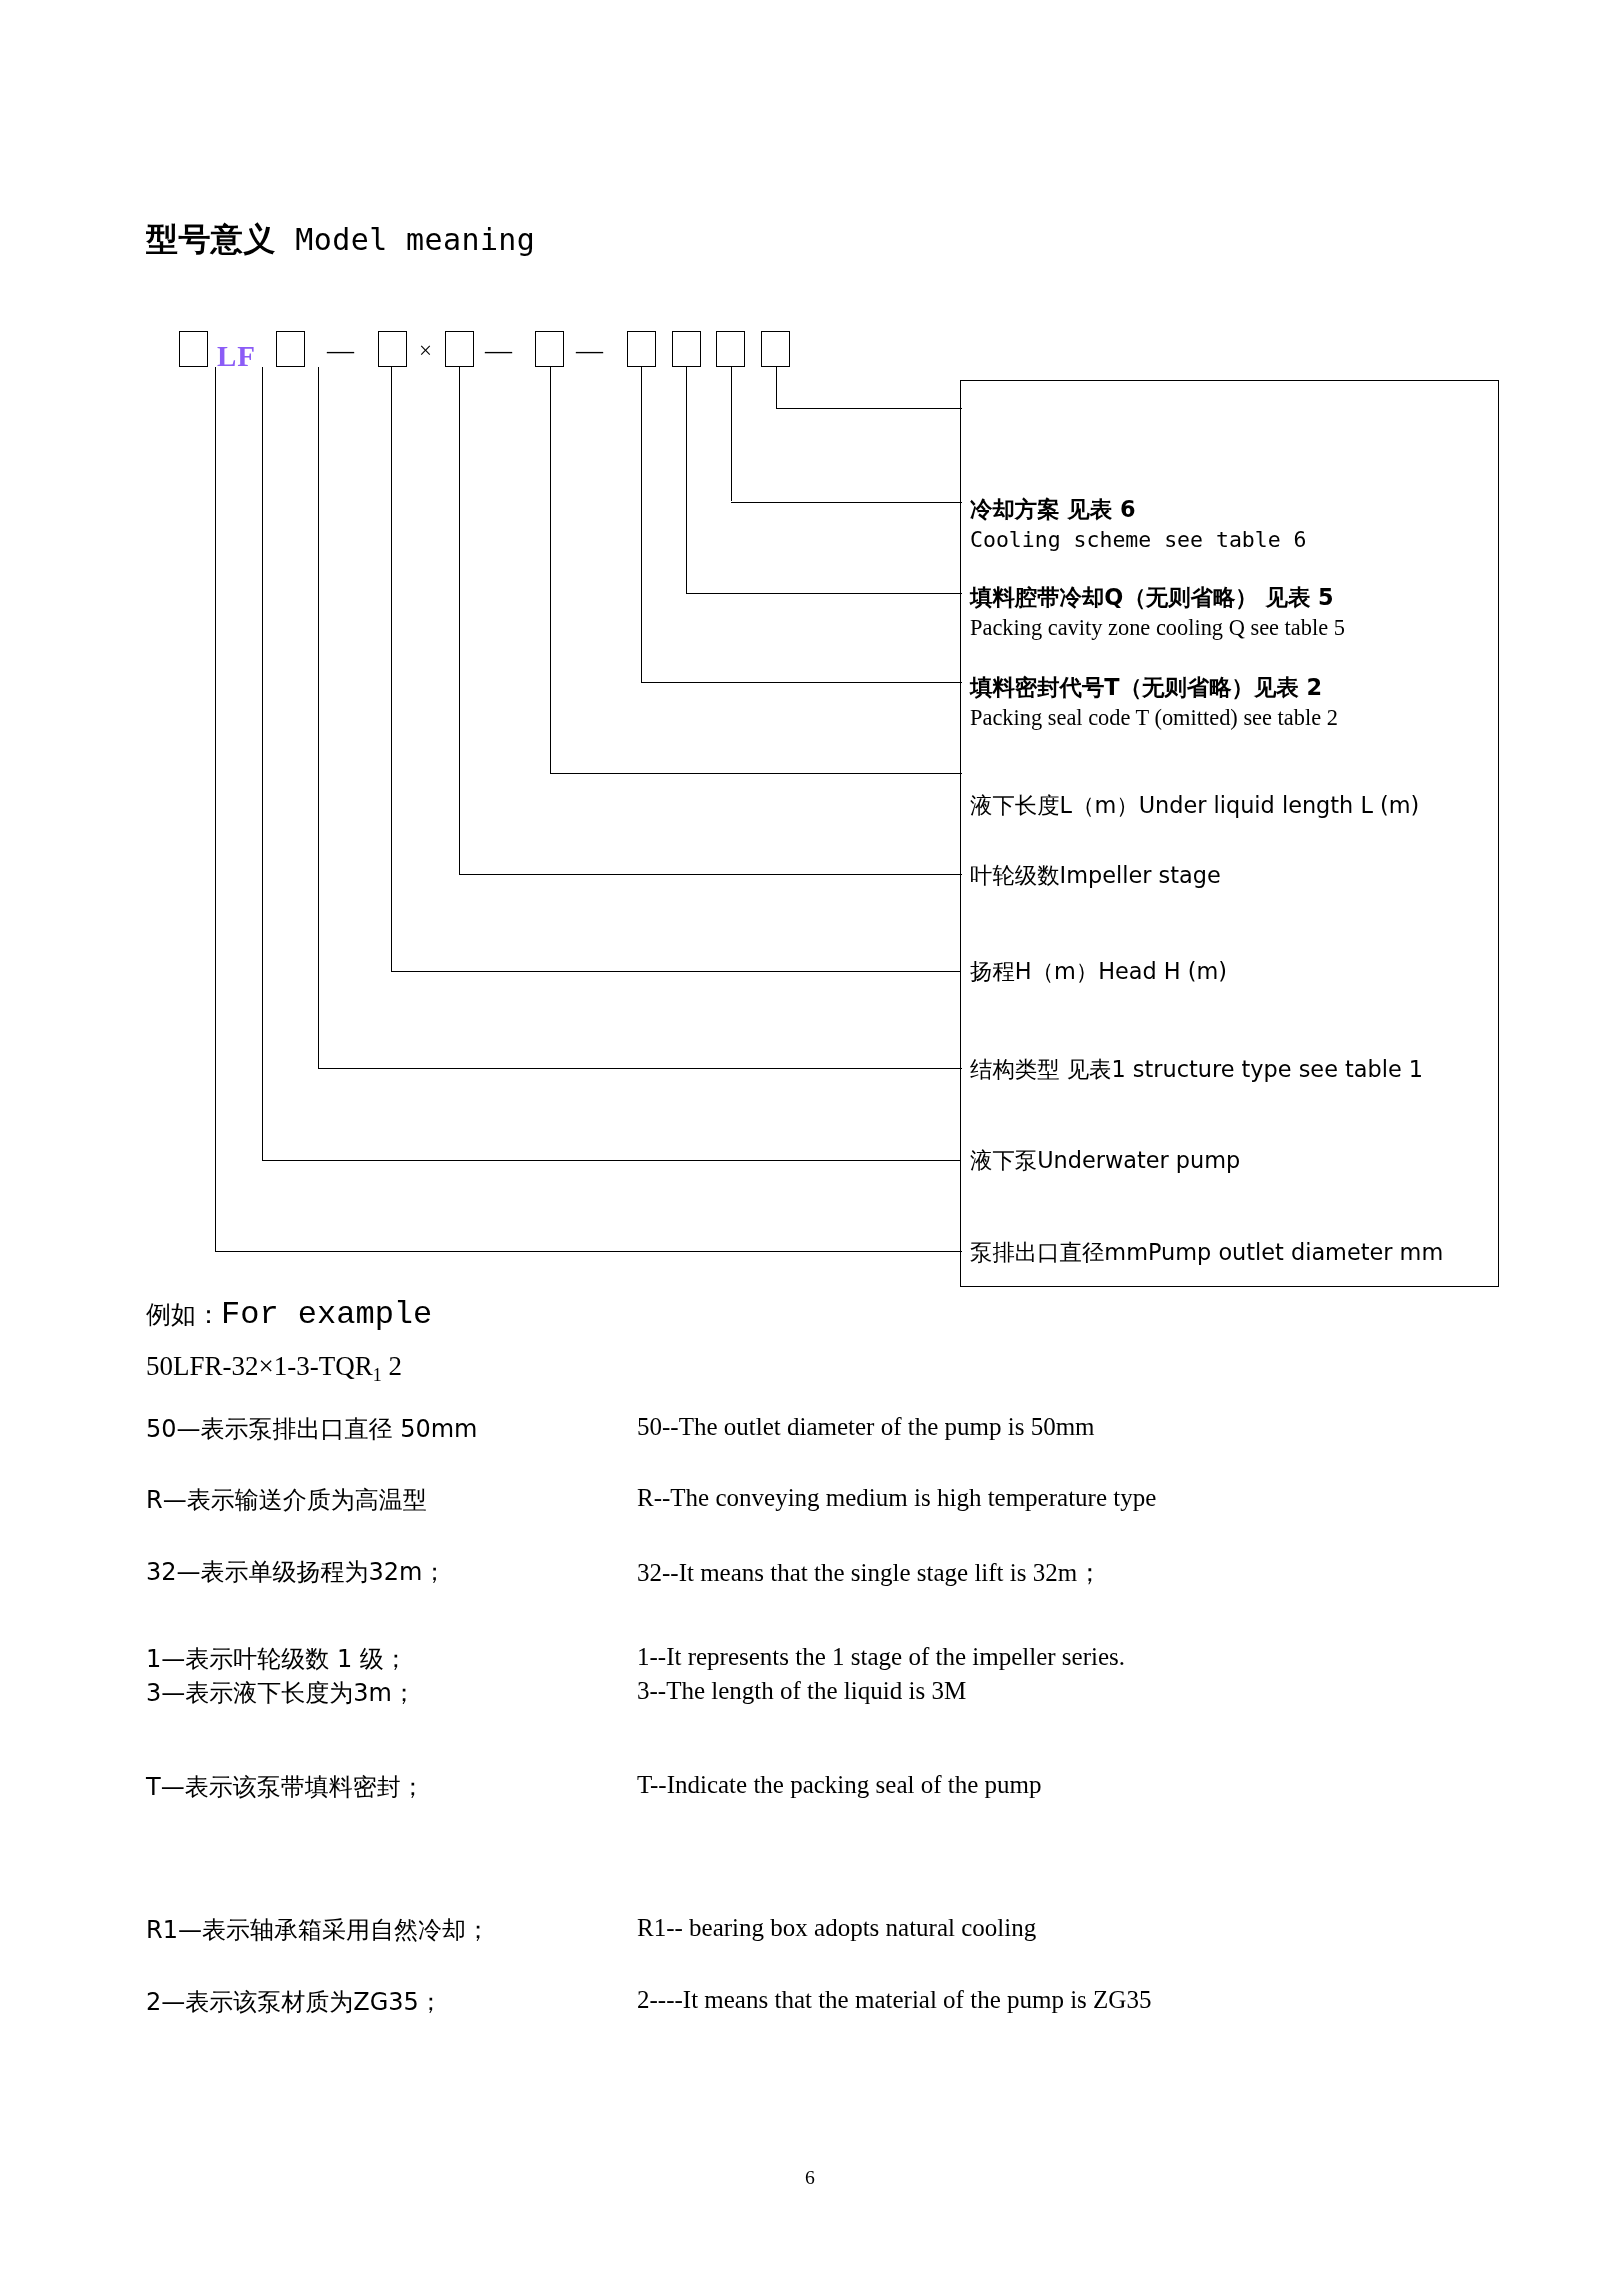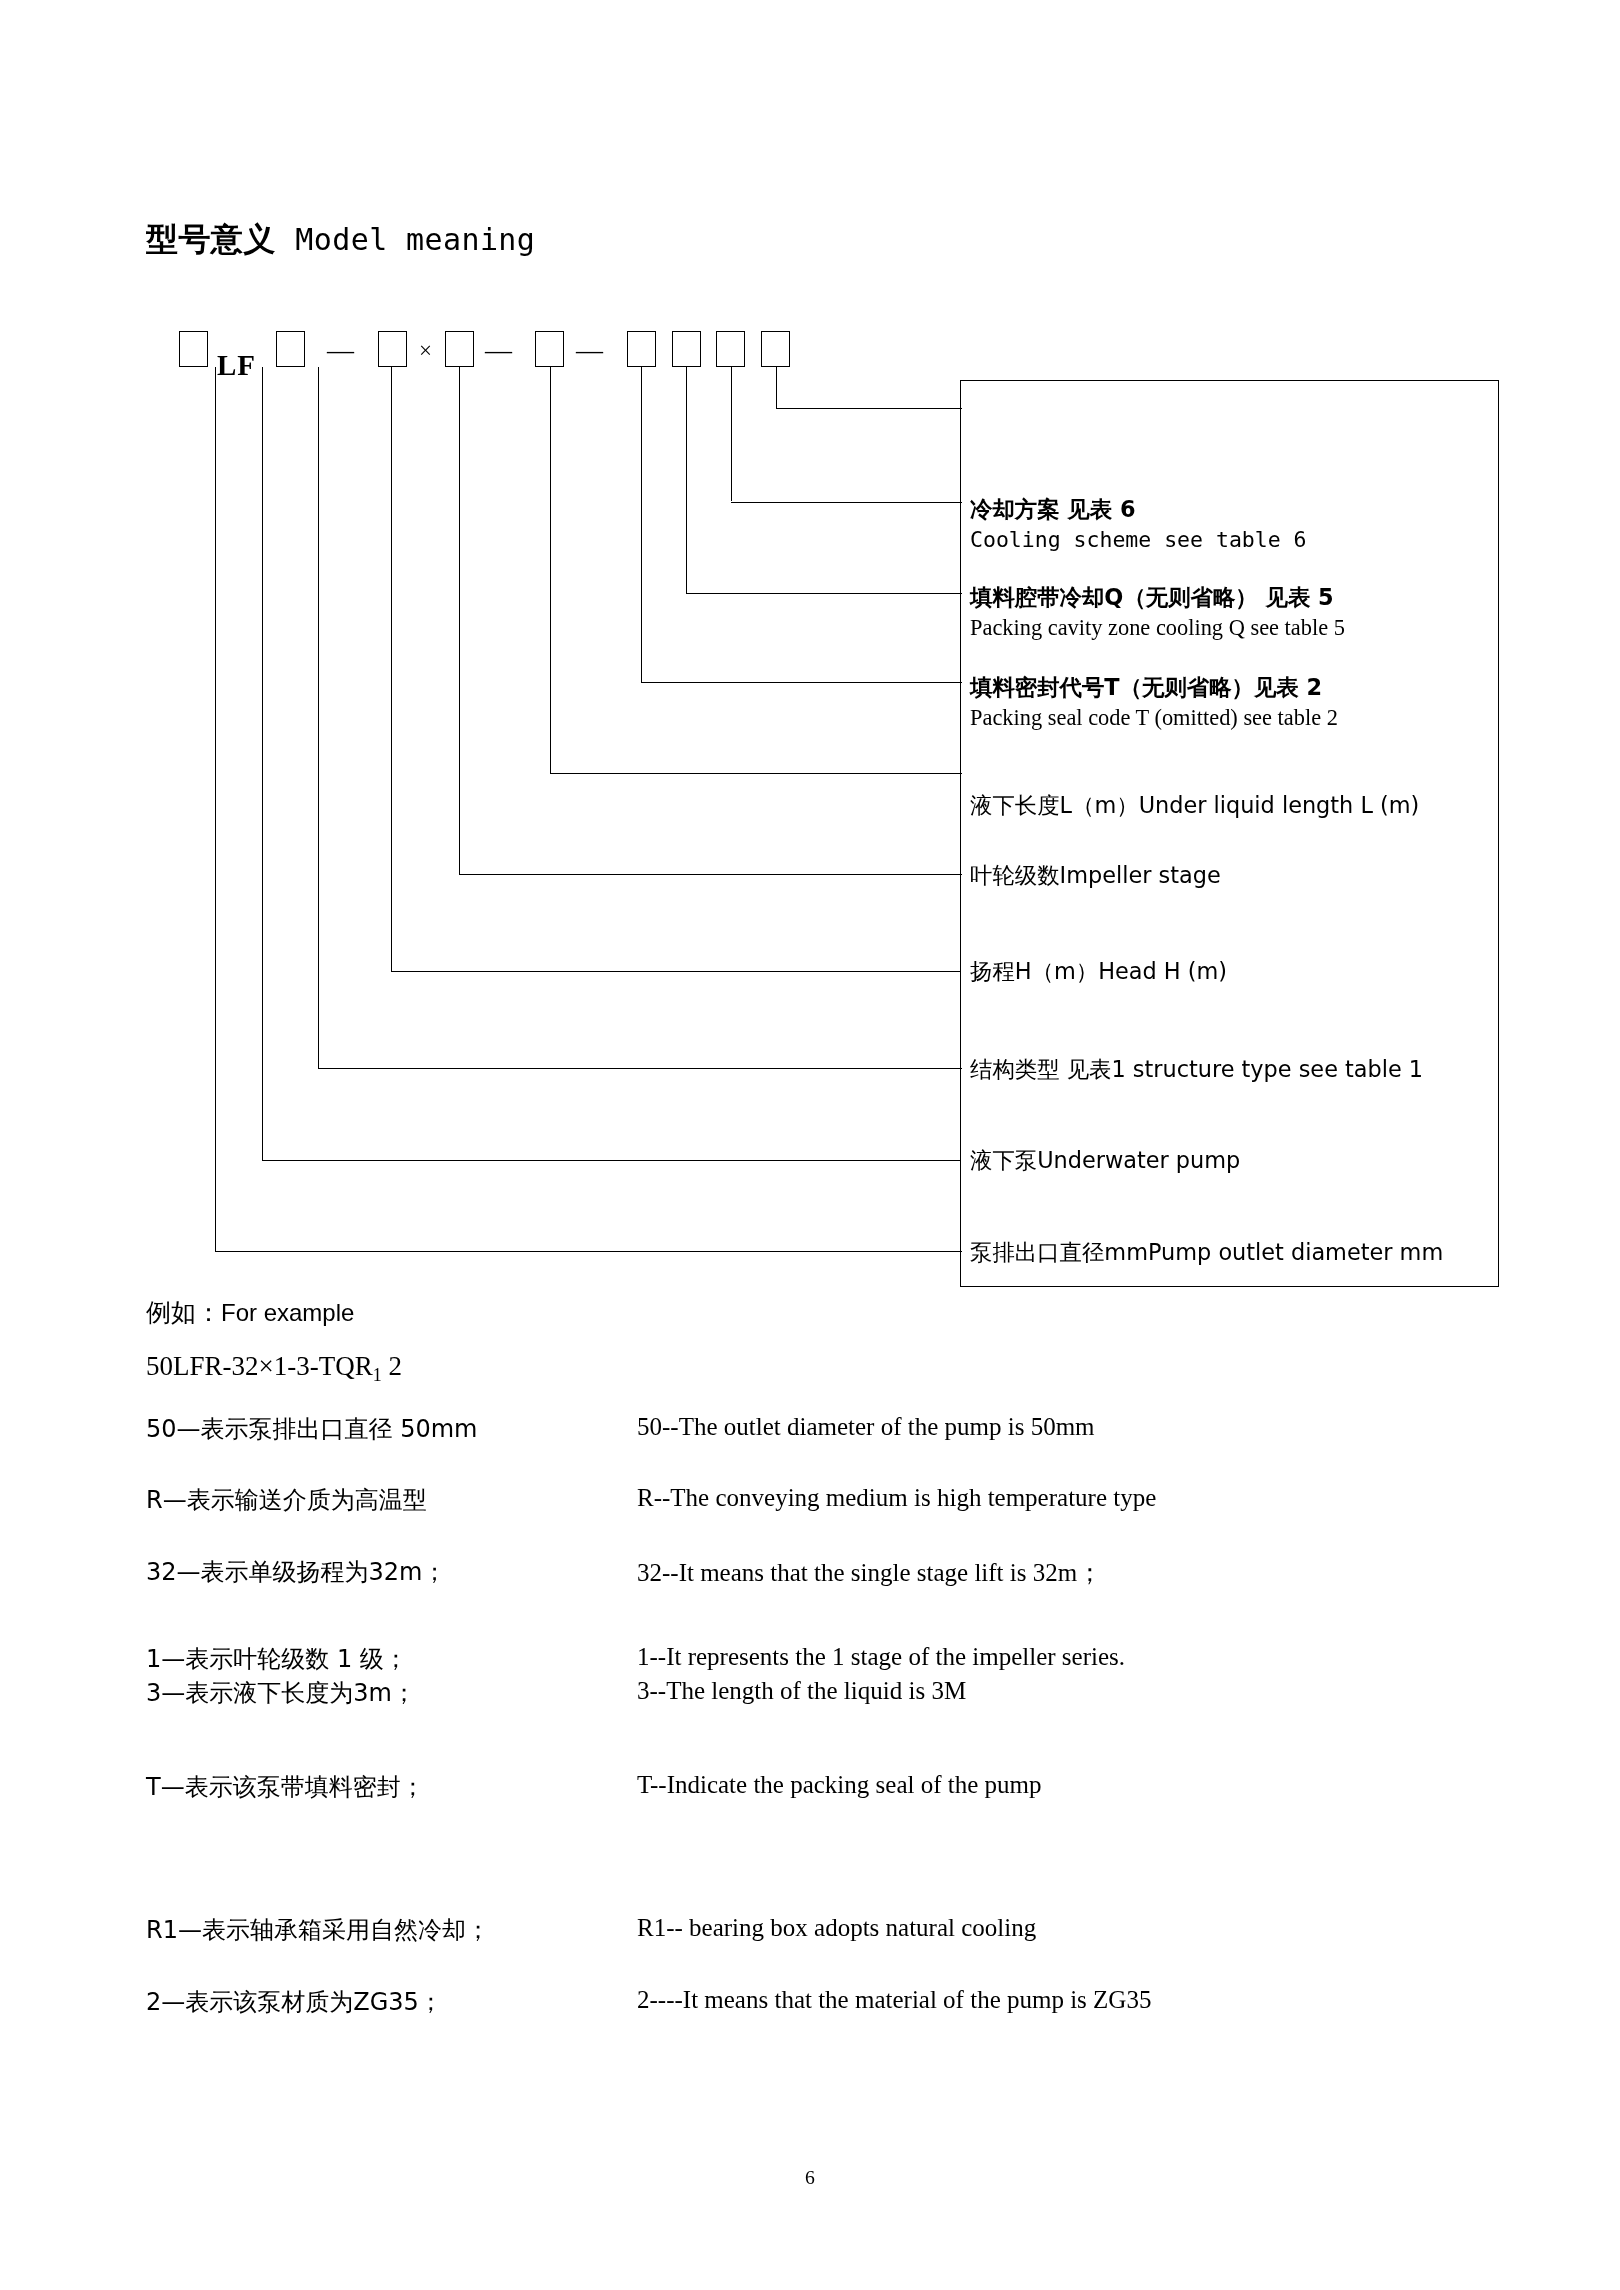--- a/index.html
+++ b/index.html
@@ -53,25 +53,25 @@
     position: absolute;
     top: 0;
     width: 29px;
     height: 36px;
     border: 1.4px solid #000;
     box-sizing: border-box;
     background: #fff;
   }
   .lf-label {
     position: absolute;
-    top: 18px;
+    top: 9px;
     font-family: "Liberation Serif", serif;
     font-weight: bold;
     font-size: 29px;
-    color: #000000;
+    color: #8b5cf6;
     letter-spacing: 0.9px;
   }
   .dash {
     position: absolute;
     top: 1.8px;
     font-size: 27px;
     line-height: 34px;
   }
   .times {
     position: absolute;
@@ -137,22 +137,22 @@
     left: 146px;
     top: 1296px;
     font-size: 26px;
     white-space: nowrap;
   }
   .example-head .cn {
     font-family: "DejaVu Sans", sans-serif;
     font-size: 25px;
   }
   .example-head .en {
-    font-family: Liberation Sans, sans-serif;
-    font-size: 24px;
+    font-family: Liberation Mono, monospace;
+    font-size: 32px;
   }
   .model-line {
     position: absolute;
     left: 146px;
     top: 1351px;
     font-family: "Liberation Serif", serif;
     font-size: 27px;
     white-space: nowrap;
   }
   .model-line sub {

